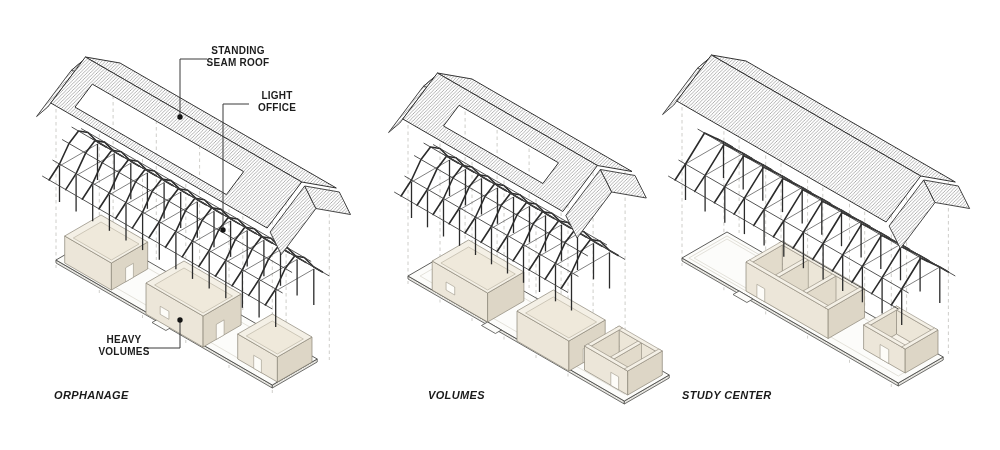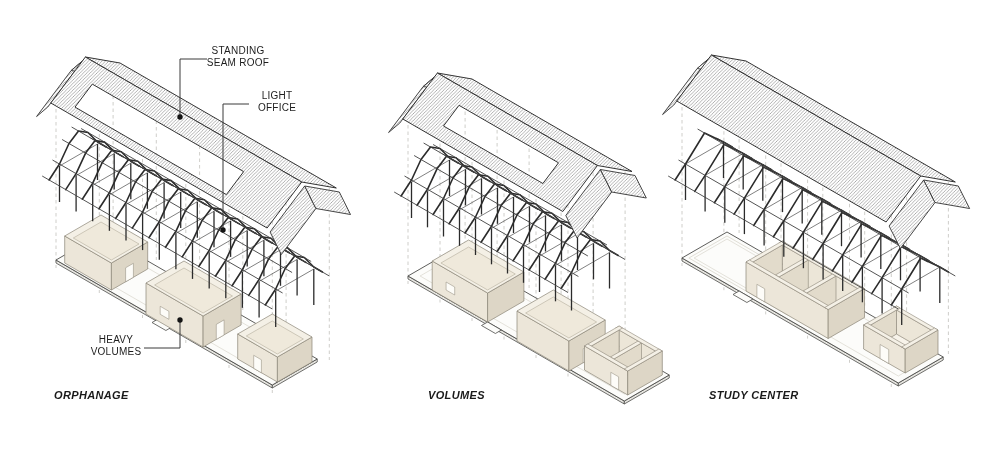--- a/index.html
+++ b/index.html
@@ -2,21 +2,21 @@
 <html><head>
 <meta charset="utf-8">
 <style>
   html,body{margin:0;padding:0;background:#fff;}
   #stage{position:relative;width:1000px;height:450px;background:#ffffff;overflow:hidden;
          font-family:"Liberation Sans",sans-serif;}
   #scene{position:absolute;left:0;top:0;}
   .lbl{position:absolute;top:389px;font-size:11px;font-weight:700;letter-spacing:.35px;
        color:#1a1a1a;white-space:nowrap;font-style:italic;}
   .ann{position:absolute;text-align:center;font-size:10px;line-height:12px;
-       letter-spacing:.25px;color:#1d1d1d;font-weight:400;}
+       letter-spacing:.25px;color:#1d1d1d;font-weight:700;}
 </style>
 </head>
 <body>
 
 <div id="stage">
   <svg id="scene" width="1000" height="450" viewBox="0 0 1000 450">
       <defs>
         <pattern id="hatch" width="3.4" height="3.4" patternUnits="userSpaceOnUse">
           <path d="M-1,1 L1,-1 M0,3.4 L3.4,0 M2.4,4.4 L4.4,2.4" stroke="#707070" stroke-width="0.55"></path>
         </pattern>
@@ -391,21 +391,21 @@
     </svg>
 
   <div class="ann" style="left:183px;top:45px;width:110px">
     <div>STANDING</div>
     <div>SEAM ROOF</div>
   </div>
   <div class="ann" style="left:242px;top:90px;width:70px">
     <div>LIGHT</div>
     <div>OFFICE</div>
   </div>
-  <div class="ann" style="left:64px;top:334px;width:104px">
+  <div class="ann" style="left:72px;top:334px;width:104px">
     <div>HEAVY</div>
     <div>VOLUMES</div>
   </div>
 
   <div class="lbl" style="left:54px">ORPHANAGE</div>
   <div class="lbl" style="left:428px">VOLUMES</div>
-  <div class="lbl" style="left:709px">STUDY CENTER</div>
+  <div class="lbl" style="left:682px">STUDY CENTER</div>
 </div>
 
 </body></html>

